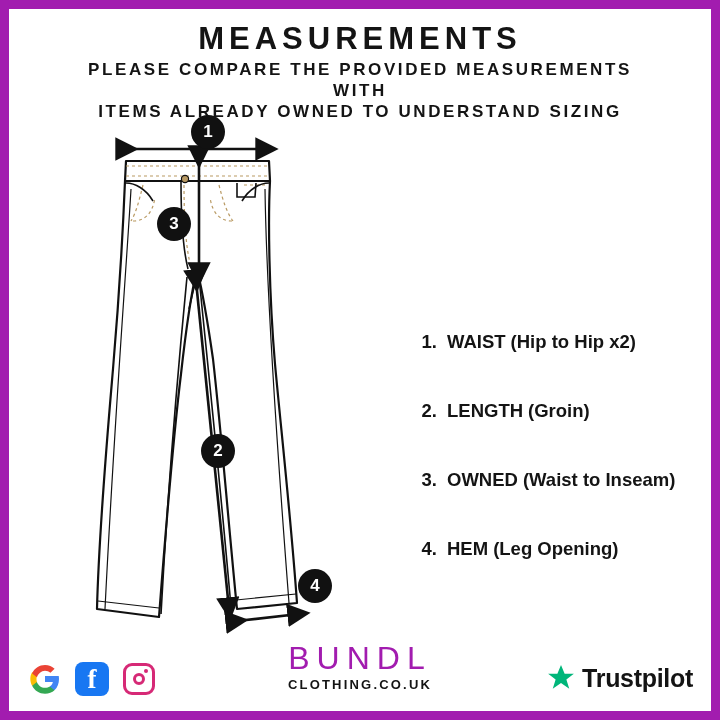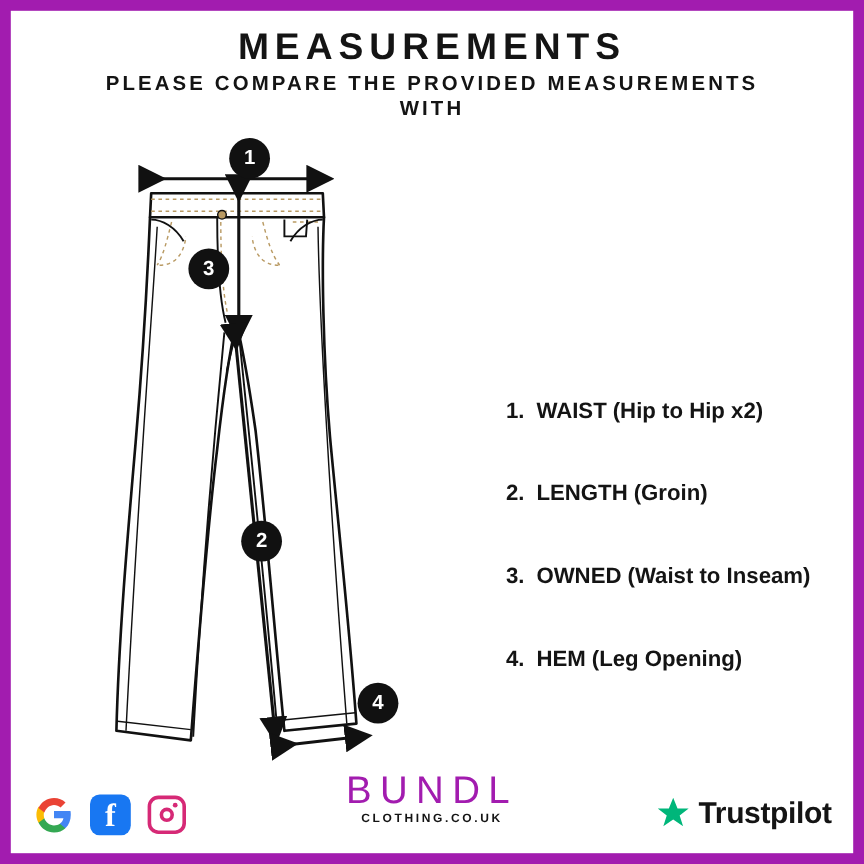--- a/index.html
+++ b/index.html
@@ -120,21 +120,21 @@
     text-align: center;
   }
   .brand-name {
     font-size: 32px;
     font-weight: normal;
     letter-spacing: 7px;
     color: #a21caf;
     line-height: 34px;
   }
   .brand-sub {
-    font-size: 10px;
+    font-size: 13px;
     font-weight: bold;
     letter-spacing: 2.2px;
     color: #141414;
     margin-top: 2px;
   }
 
   .socials {
     position: absolute;
     left: 18px;
     top: 652px;
@@ -199,20 +199,21 @@
 </style>
 </head>
 <body>
 
 <div id="page">
   <div class="inner">
 
     <div class="title">MEASUREMENTS</div>
     <div class="subtitle">
       <div>PLEASE COMPARE THE PROVIDED MEASUREMENTS WITH</div>
+      <div>ITEMS ALREADY OWNED TO UNDERSTAND SIZING</div>
     </div>
 
     <div class="diagram">
       <svg width="340" height="530" viewBox="0 0 340 530" xmlns="http://www.w3.org/2000/svg">
         <defs>
           <marker id="arr" markerWidth="9" markerHeight="9" refX="4.5" refY="4.5" orient="auto">
             <path d="M0,0 L9,4.5 L0,9 z" fill="#111"></path>
           </marker>
         </defs>
 

